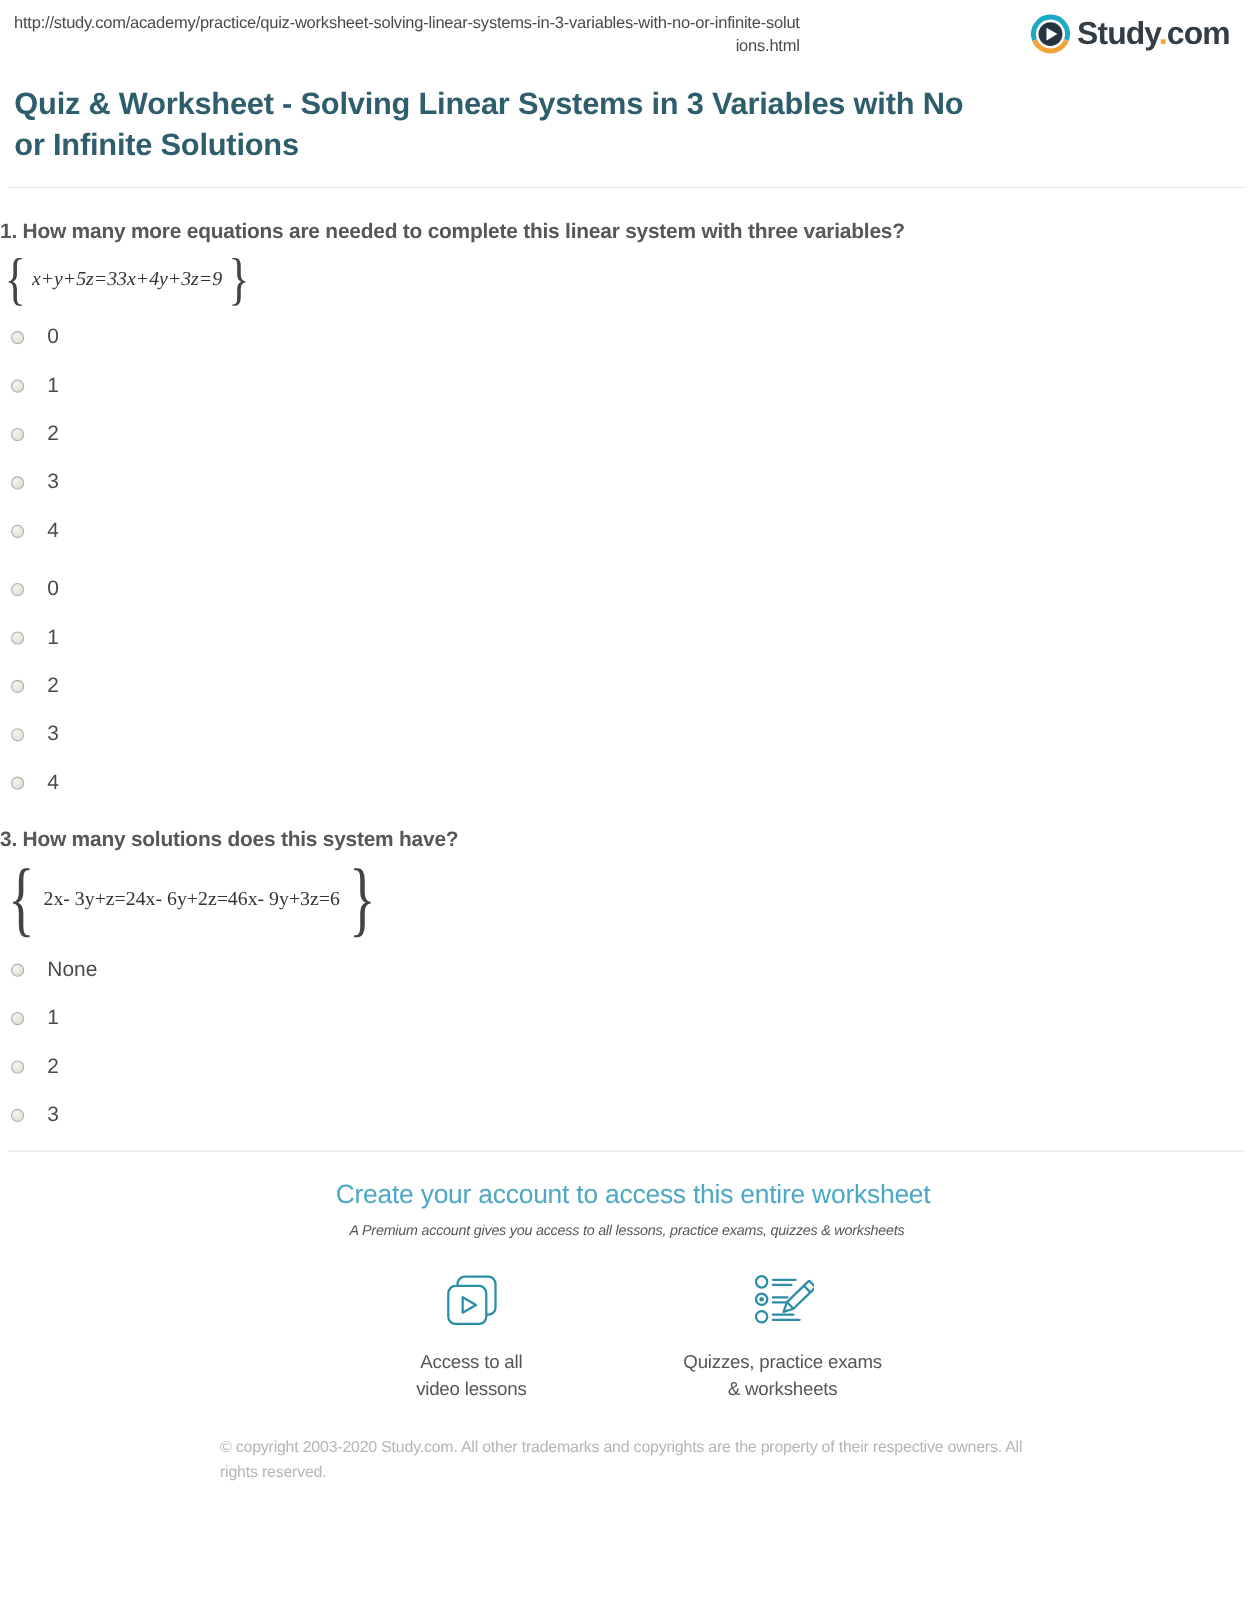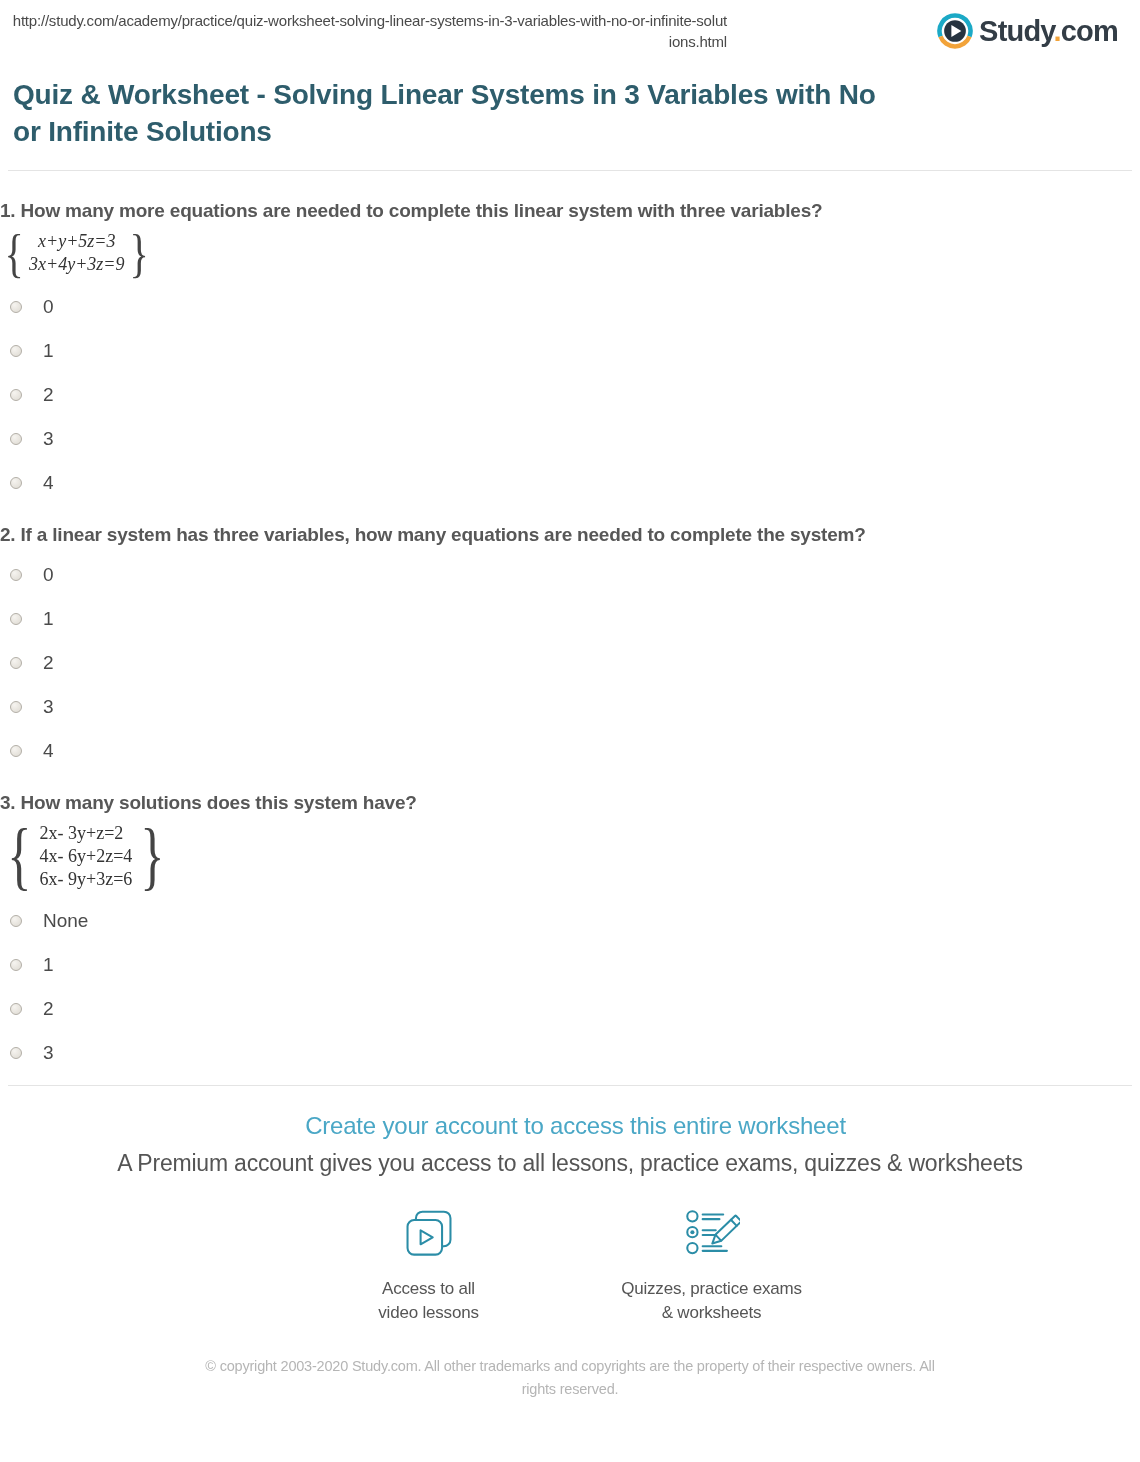--- a/index.html
+++ b/index.html
@@ -62,21 +62,21 @@
     color: #575757;
     max-width: 1000px;
   }
   .eq-system {
     display: inline-flex;
     align-items: center;
     margin: 6px 0 0 2px;
     font-family: "Liberation Serif", serif;
     color: #333;
   }
-  .eq-lines { display: flex; flex-direction: column; padding: 0 3px; }
+  .eq-lines { display: flex; padding: 0 3px; }
   .eq-lines.center { align-items: center; }
   .eq-lines.left { align-items: flex-start; }
   .eq-line { font-size: 18px; line-height: 23px; white-space: pre; }
   .eq-line.italic { font-style: italic; }
   .brace {
     font-family: "Liberation Serif", serif;
     font-weight: 400;
     color: #444;
     line-height: 1;
   }
@@ -100,33 +100,33 @@
     border: 1px solid #b3afa7;
     background: radial-gradient(circle at 35% 30%, #f6f4f0, #ddd9d1);
     margin-left: 10px;
     flex: 0 0 auto;
   }
   .option-label { margin-left: 21px; font-size: 19px; color: #4a4a4a; }
 
   
   .cta { text-align: center; margin-top: 26px; }
   .cta-title { color: #4aa7c6; font-size: 24px; font-weight: normal; letter-spacing: -0.2px; margin-left: 11px; }
-  .cta-sub { color: #555; font-size: 23px; margin-top: 10px; letter-spacing: -0.2px; }
+  .cta-sub { color: #555; font-size: 13px; margin-top: 10px; letter-spacing: -0.2px; font-style: italic; }
 
   .features { display: flex; justify-content: center; gap: 58px; margin-top: 30px; align-items: center; }
   .feature { width: 225px; text-align: center; }
   .feature svg { width: 56px; height: 56px; display: inline-block; }
   .feature-label { margin-top: 10px; font-size: 17px; line-height: 24px; color: #555; letter-spacing: -0.2px; }
 
   .icon-stroke { stroke: #2b8da7; fill: none; stroke-width: 2.2; stroke-linecap: round; stroke-linejoin: round; }
   .icon-fill { fill: #2b8da7; stroke: none; }
   .icon-white { fill: #ffffff; }
 
   .copyright {
-    text-align: center;
+    text-align: left;
     color: #b5b5b5;
     font-size: 14.5px;
     line-height: 23px;
     letter-spacing: -0.2px;
     max-width: 740px;
     margin: 30px auto 28px;
   }
 </style>
 </head>
 <body>
@@ -177,21 +177,20 @@
         <span class="option-label">3</span>
       </div>
       <div class="option">
         <span class="radio"></span>
         <span class="option-label">4</span>
       </div>
     </div>
   </section>
 
   <section class="question">
-    <div class="q-prompt">2. If a linear system has three variables, how many equations are needed to complete the system?</div>
     <div class="options">
       <div class="option">
         <span class="radio"></span>
         <span class="option-label">0</span>
       </div>
       <div class="option">
         <span class="radio"></span>
         <span class="option-label">1</span>
       </div>
       <div class="option">

